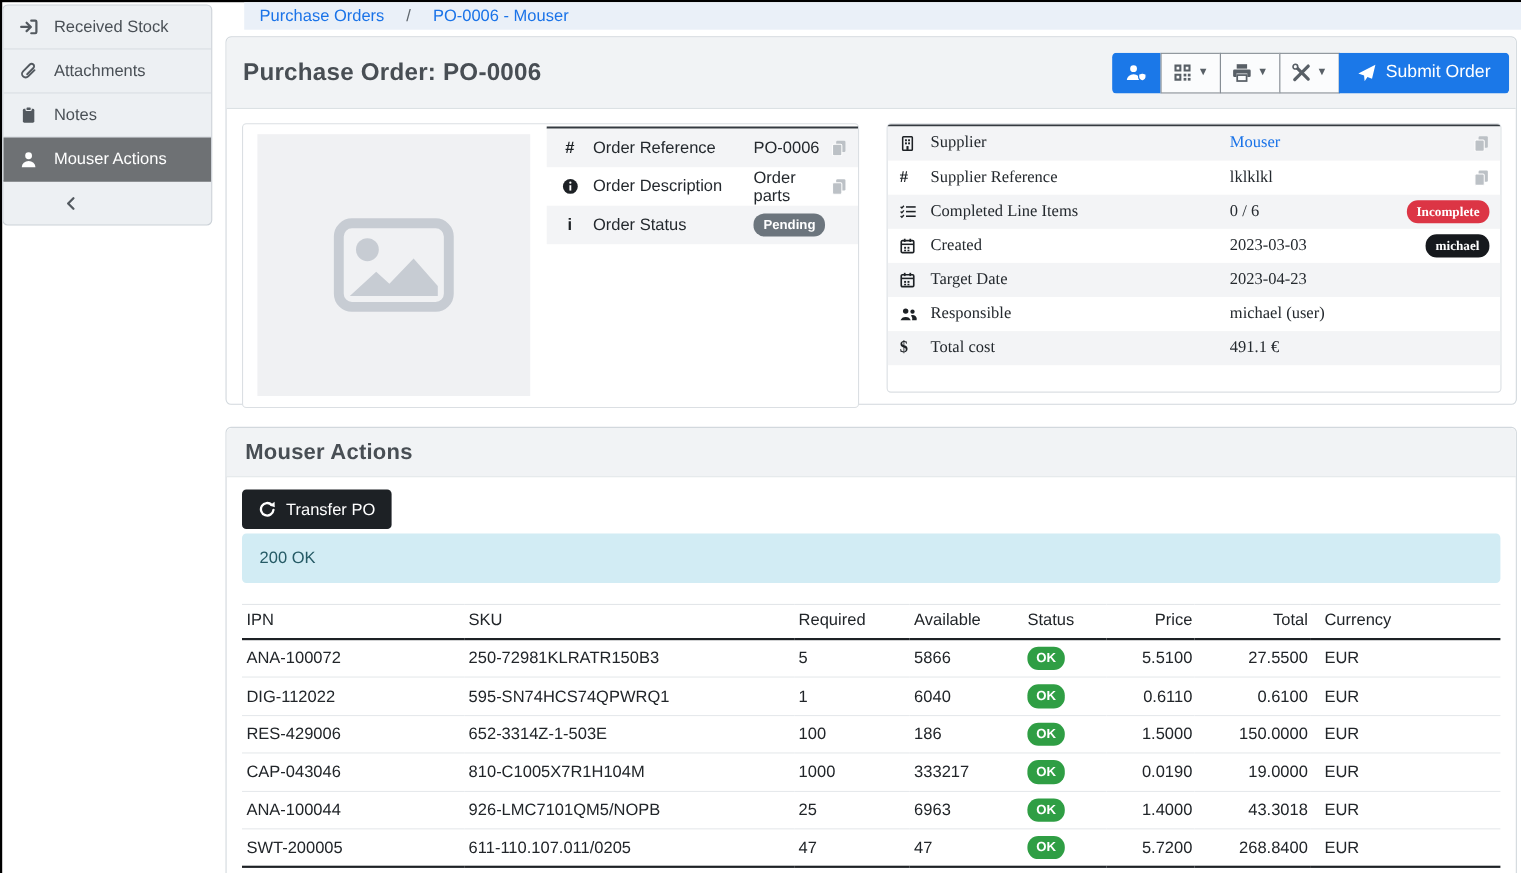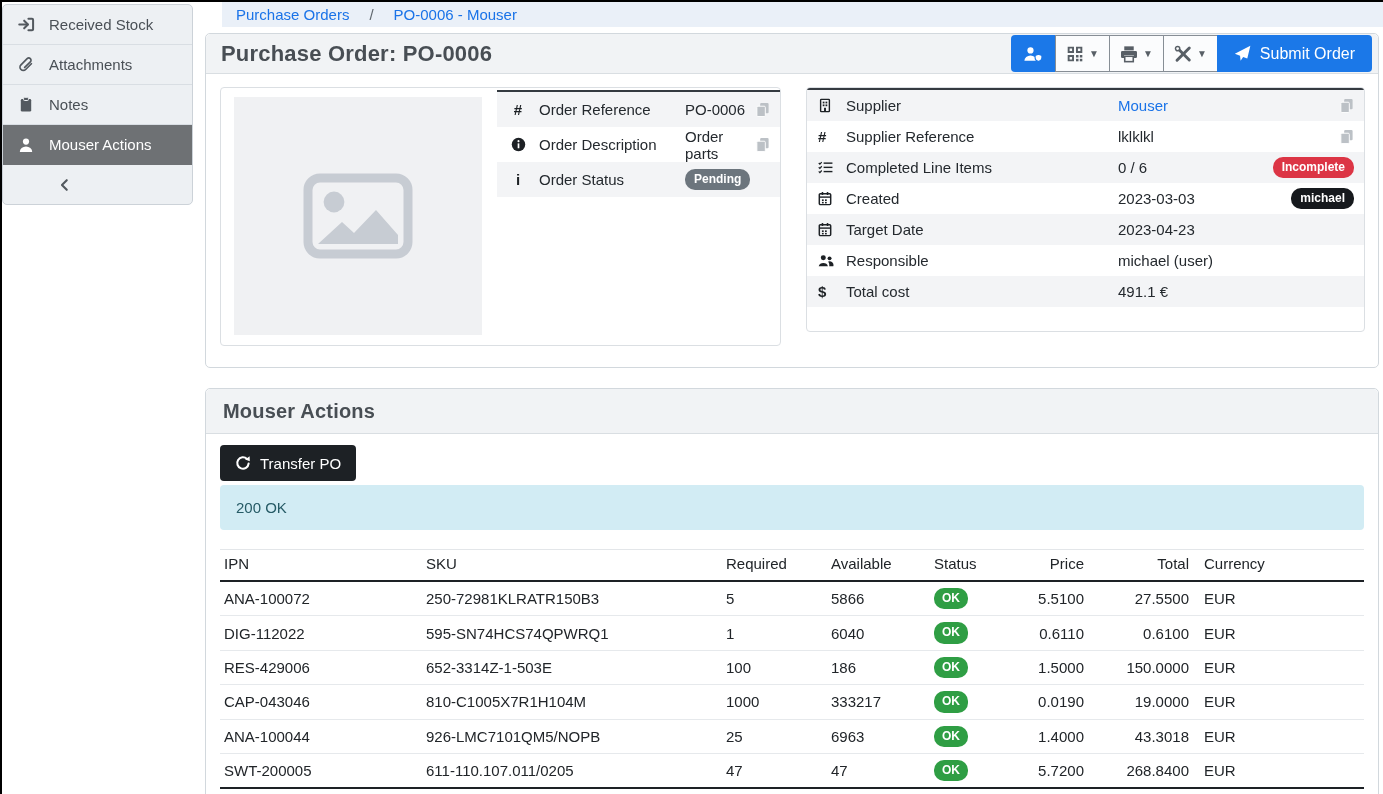--- a/index.html
+++ b/index.html
@@ -25,21 +25,21 @@
   .breadcrumb .bc-link { color:#1a73e8; text-decoration:none; cursor:pointer; }
   .bc-sep { color:#5f666d; }
 
   
   .panel { position:absolute; left:205px; width:1174px; background:#fff;
            border:1px solid #d2d8dd; border-radius:5px; }
   #panel-po { top:33px; height:335px; }
   #panel-actions { top:388px; height:410px; border-radius:5px 5px 0 0; }
   .panel-header { background:#f1f3f5; border-bottom:1px solid #d9dee2; display:flex; align-items:center;
                   border-radius:5px 5px 0 0; }
-  #panel-po .panel-header { height:40px; padding:0 4px 0 15px; }
+  #panel-po .panel-header { height:65px; padding:0 4px 0 15px; }
   #panel-actions .panel-header { height:45px; padding:0 17px; }
   .panel-title { font-size:22px; font-weight:700; color:#484e54; letter-spacing:.2px; }
   #panel-actions .panel-title { font-size:20px; }
 
   
   .toolbar { margin-left:auto; display:flex; align-items:center; padding-right:2px; }
   .tb-btn { height:37px; display:flex; align-items:center; justify-content:center; cursor:pointer;
             border:1px solid transparent; font-size:15px; }
   .tb-primary { width:45px; background:#1b78e8; color:#fff; border-radius:4px 0 0 4px; }
   .tb-light { width:55px; background:#fbfcfd; border:1px solid #878e95; color:#585f66;
@@ -57,21 +57,21 @@
   .detail-table-left { position:absolute; left:276px; top:2px; width:283px; border-top:2px solid #343a40; }
   .drow { display:flex; align-items:center; height:35px; font-size:15px; color:#24292e; }
   .drow:nth-child(odd) { background:#f3f4f6; }
   .dl-icon { width:42px; display:flex; justify-content:center; align-items:center; color:#1d2125; }
   .dl-label { width:146px; }
   .dl-value { flex:1; }
   .copy-icon { color:#bcc1c6; margin-right:10px; cursor:pointer; display:flex; }
 
   .card-right { position:absolute; left:600px; top:13px; width:559px; height:245px;
                 border:1px solid #dbdfe3; border-radius:4px; overflow:hidden; background:#fff; }
-  .detail-table-right { border-top:2px solid #343a40; }
+  .detail-table-right { border-top:2px solid #343a40;font-family:Liberation Serif, serif; }
   .drr { display:flex; align-items:center; height:31px; font-size:15px; color:#24292e; }
   .drr:nth-child(odd) { background:#f3f4f6; }
   .drr-icon { width:28px; margin-left:11px; color:#1d2125; display:flex; align-items:center; }
   .drr-label { width:272px; }
   .drr-value { flex:1; }
   .drr-right { margin-left:auto; margin-right:10px; display:flex; align-items:center; }
   .glyph { font-weight:700; font-size:15px; }
 
   .link { color:#1a73e8; text-decoration:none; cursor:pointer; }
 

